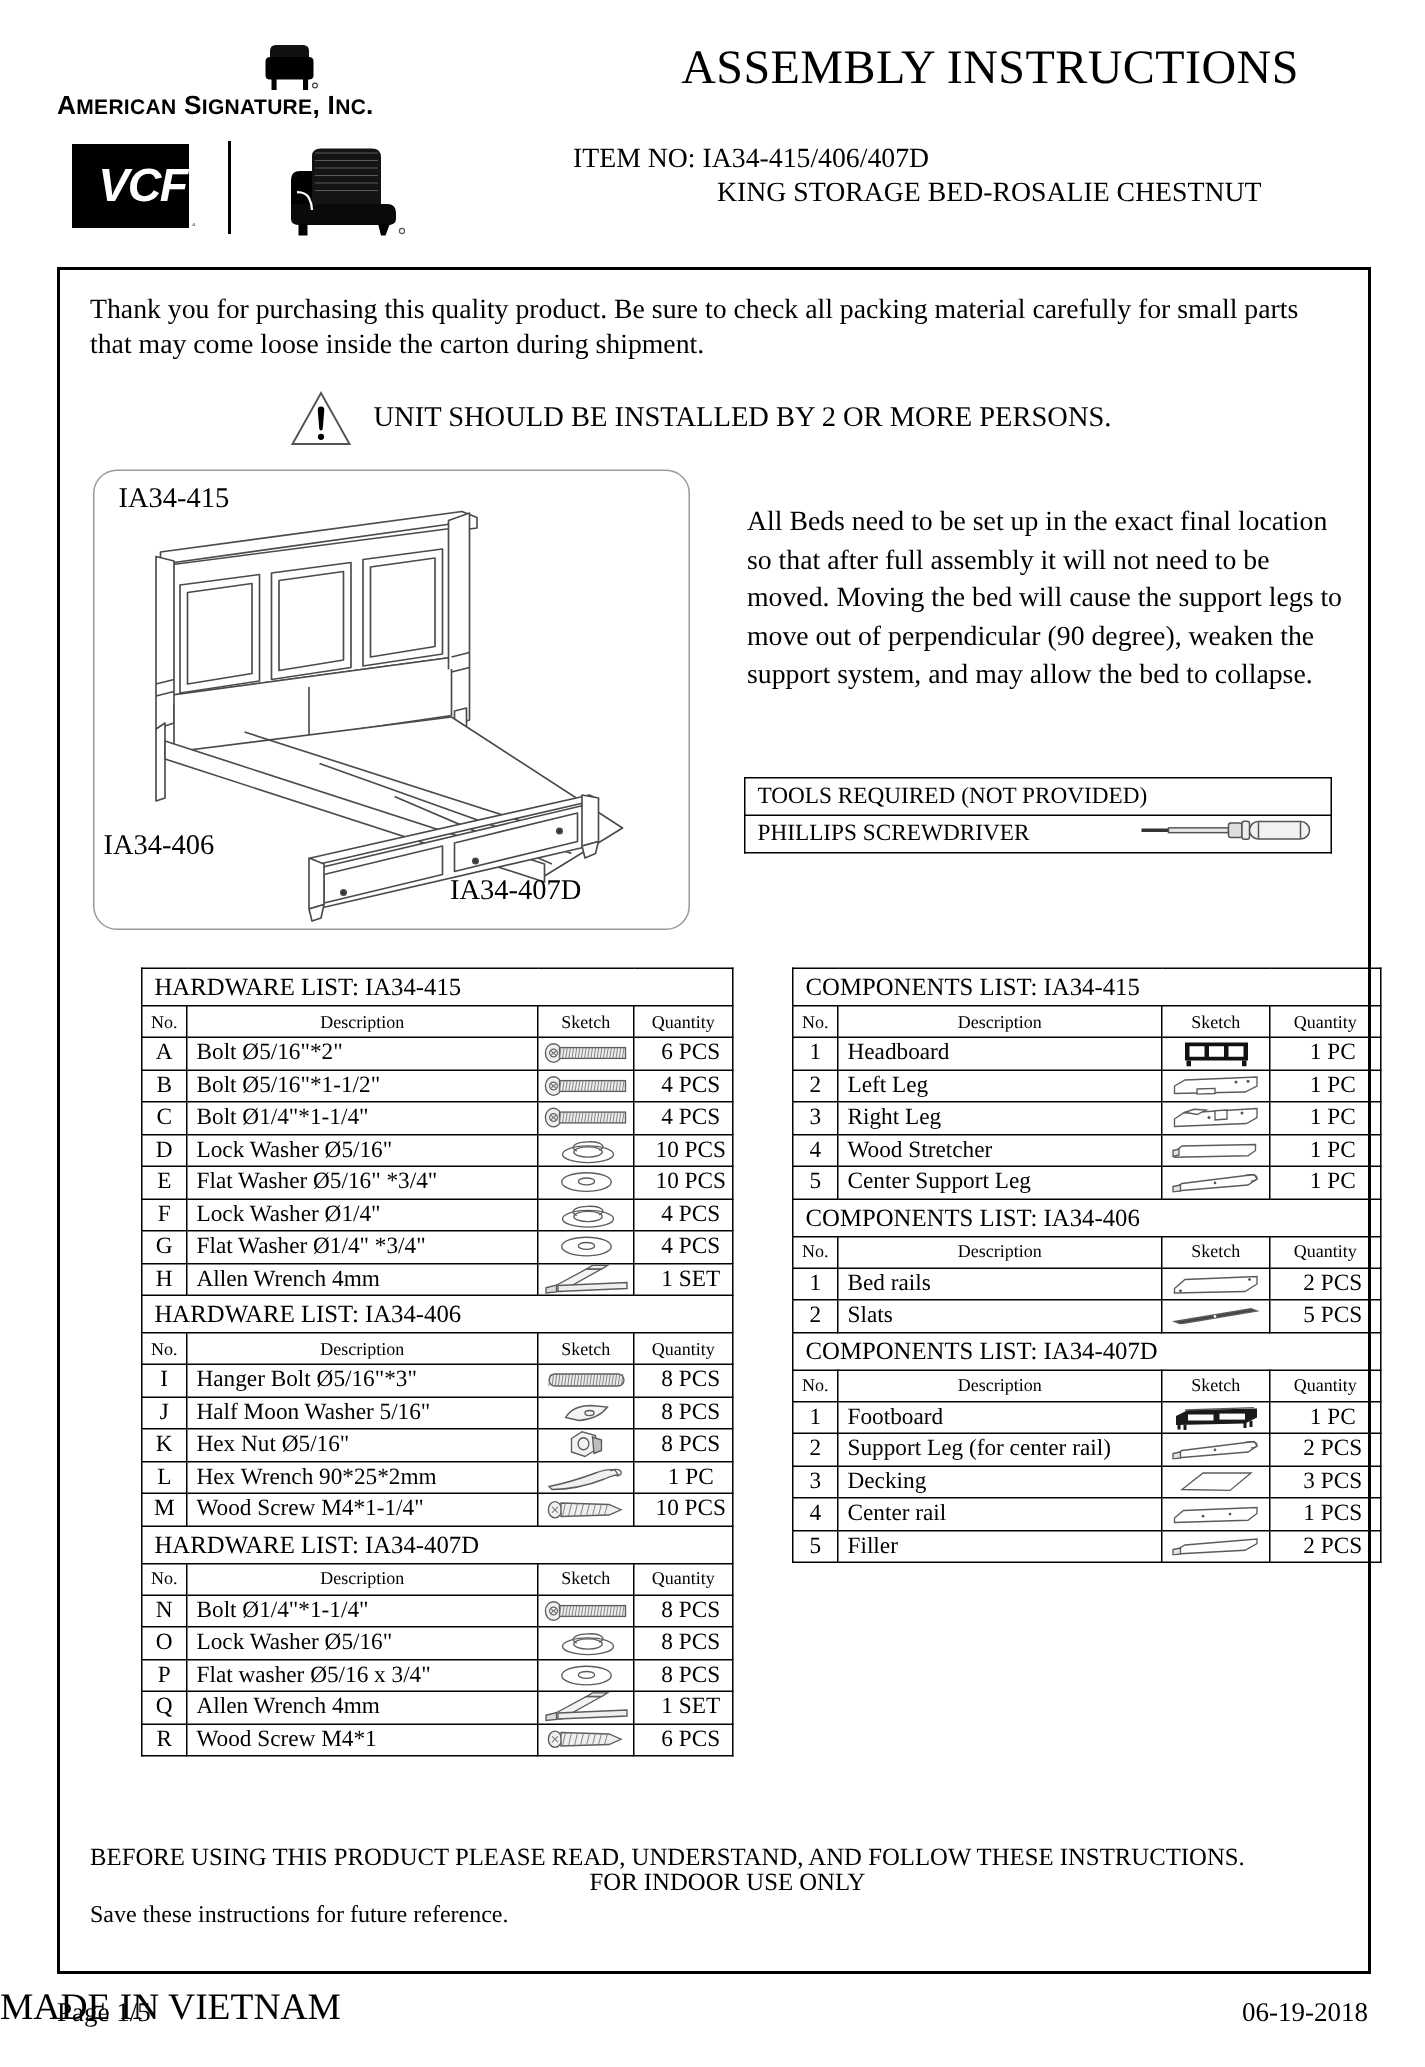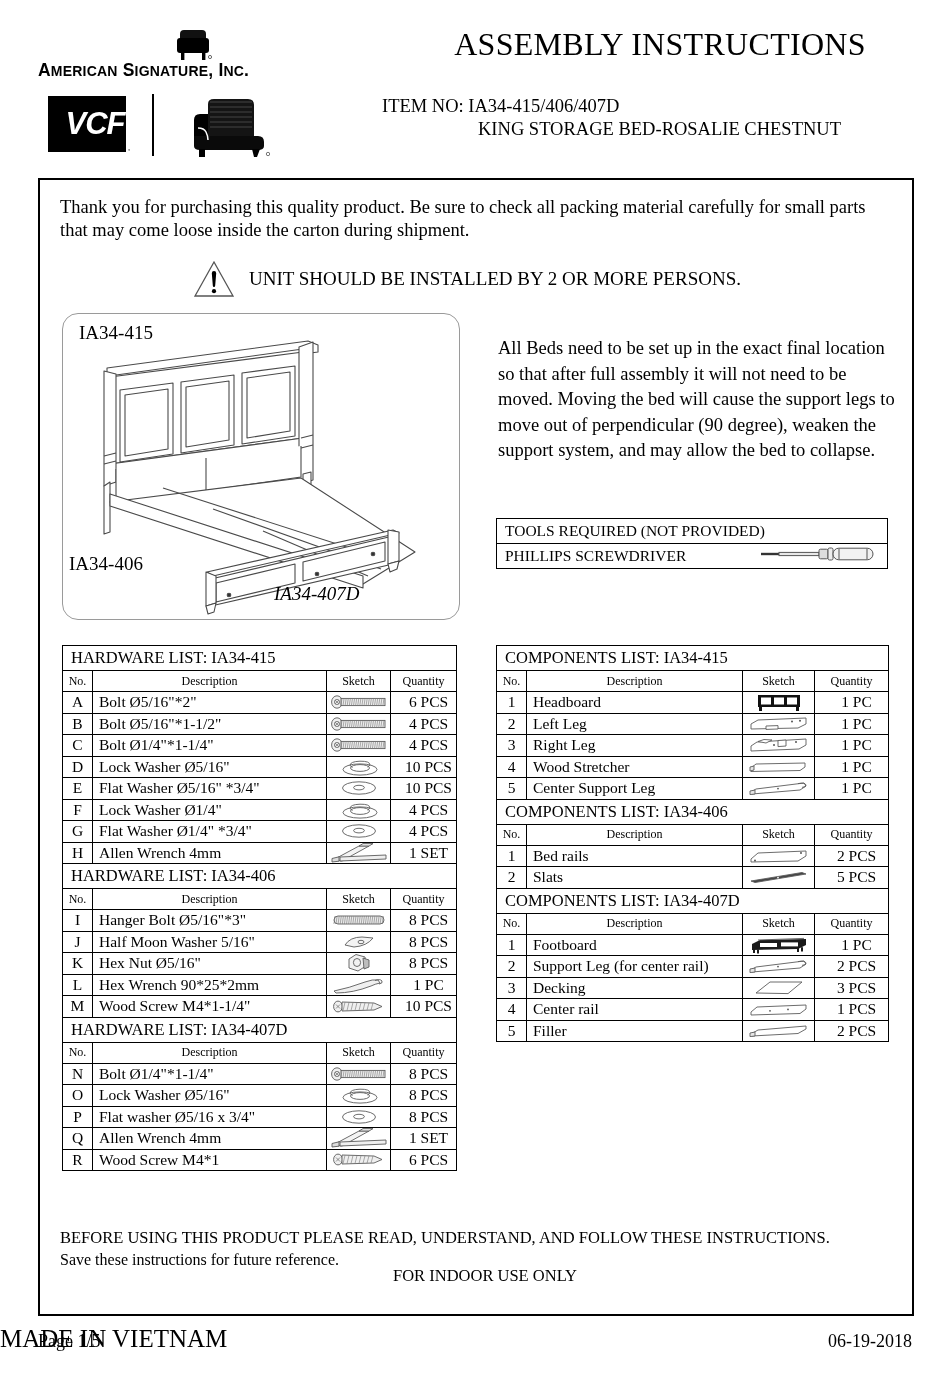--- a/index.html
+++ b/index.html
@@ -76,21 +76,21 @@
   
   #bedpanel {
     position: absolute; left: 62px; top: 313px;
     width: 398px; height: 307px;
     border: 1.2px solid #9a9a9a; border-radius: 16px;
     overflow: hidden;
   }
   .bedlabel { position: absolute; font-size: 19px; }
   #bl-415 { left: 16px; top: 8px; }
   #bl-406 { left: 6px; top: 239px; }
-  #bl-407 { left: 211px; top: 269px; font-style: italic; }
+  #bl-407 { left: 237px; top: 269px; }
 
   
   #bedwarn {
     position: absolute; left: 498px; top: 336px; width: 400px;
     font-size: 18.5px; line-height: 25.5px;
   }
 
   
   #tools {
     position: absolute; left: 496px; top: 518px; width: 392px;
@@ -100,20 +100,21 @@
     border: 1.2px solid #000; height: 25px;
     padding: 2px 8px; font-size: 15.5px; vertical-align: middle;
     position: relative;
   }
   .sd-wrap { position: absolute; right: 10px; top: 50%; transform: translateY(-50%); }
 
   
   .ptable {
     position: absolute; border-collapse: collapse; table-layout: fixed;
     border: 1.3px solid #000;
+    margin-left: 32px;
   }
   .ptable td, .ptable th {
     border: 1px solid #000;
     font-weight: normal; font-size: 15.5px;
     padding: 0 2px; vertical-align: middle;
   }
   .ptable .sect {
     text-align: left; padding-left: 8px; font-size: 16.5px; height: 25px;
   }
   .ptable .hdr { text-align: center; height: 21px; font-size: 12px; }
@@ -778,22 +779,22 @@
               <path d="M10 6 L57 2.4"></path>
               <path d="M2 9 L7 8 L7 12 L2 12.6 Z" fill="#e6e6e6" stroke="#5b5b5b" stroke-width="0.9"></path>
             </svg></td>
           <td class="c-qty">2 PCS</td>
         </tr>
       </tbody>
   </table>
 
   <div id="bottom-notes">
     <div id="bn1">BEFORE USING THIS PRODUCT PLEASE READ, UNDERSTAND, AND FOLLOW THESE INSTRUCTIONS.</div>
+    <div id="bn3">FOR INDOOR USE ONLY</div>
     <div id="bn2">Save these instructions for future reference.</div>
-    <div id="bn3">FOR INDOOR USE ONLY</div>
   </div>
 
   <div id="footer">
     <div id="f-page">Page 1/5</div>
     <div id="f-made">MADE IN VIETNAM</div>
     <div id="f-date">06-19-2018</div>
   </div>
 
 </div>
 

